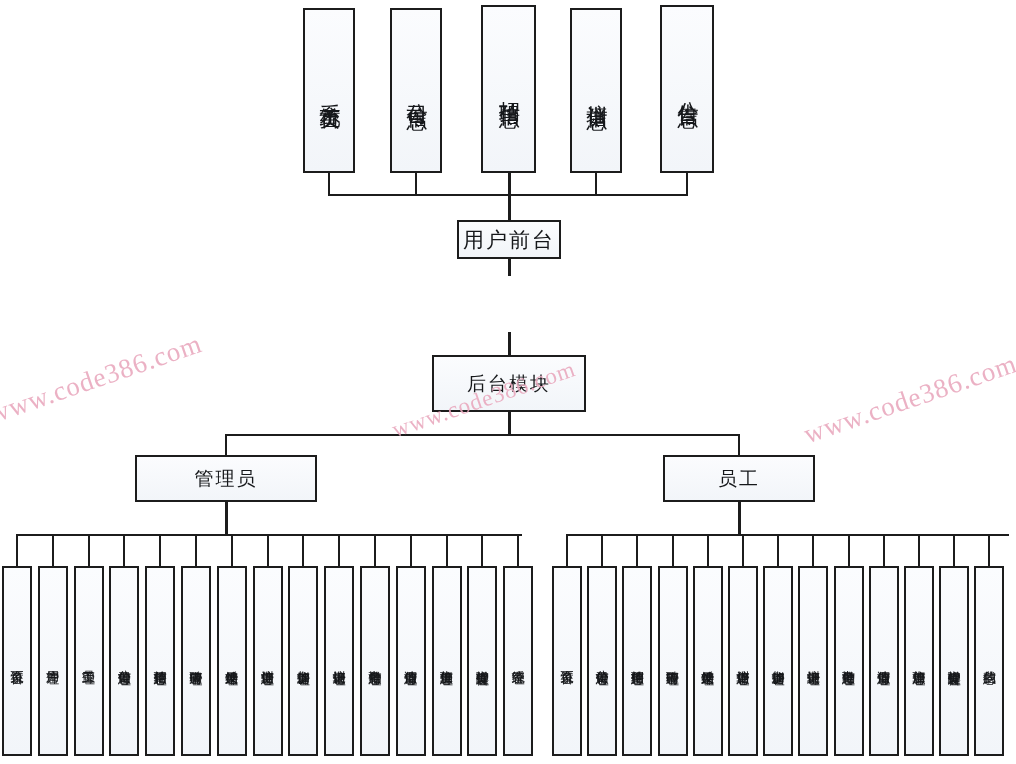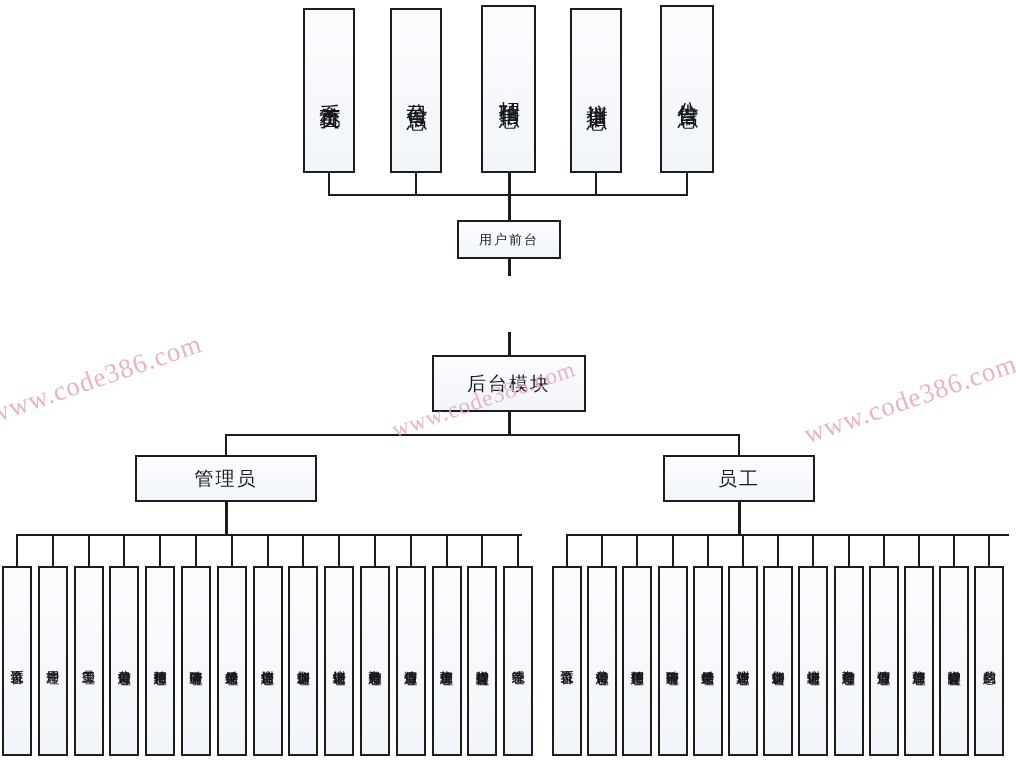--- a/index.html
+++ b/index.html
@@ -84,21 +84,21 @@
 
   <div class="vline" style="left:328px;top:173px;height:22px;"></div>
   <div class="vline" style="left:415px;top:173px;height:22px;"></div>
   <div class="vline thick" style="left:508px;top:173px;height:47px;"></div>
   <div class="vline" style="left:595px;top:173px;height:22px;"></div>
   <div class="vline" style="left:686px;top:173px;height:22px;"></div>
 
   <div class="hline" style="left:328px;top:194px;width:360px;"></div>
 
   <div class="nbox hbox" style="left:457px;top:220px;width:104px;height:39px;">
-    <span class="htxt" style="font-size:13px;">用户前台</span>
+    <span class="htxt" style="font-size:21px;">用户前台</span>
   </div>
   <div class="vline thick" style="left:508px;top:258px;height:18px;"></div>
 
   <div class="vline thick" style="left:508px;top:332px;height:24px;"></div>
 
   <div class="nbox hbox" style="left:432px;top:355px;width:154px;height:57px;">
     <span class="htxt">后台模块</span>
   </div>
   <div class="vline thick" style="left:508px;top:412px;height:23px;"></div>
 

